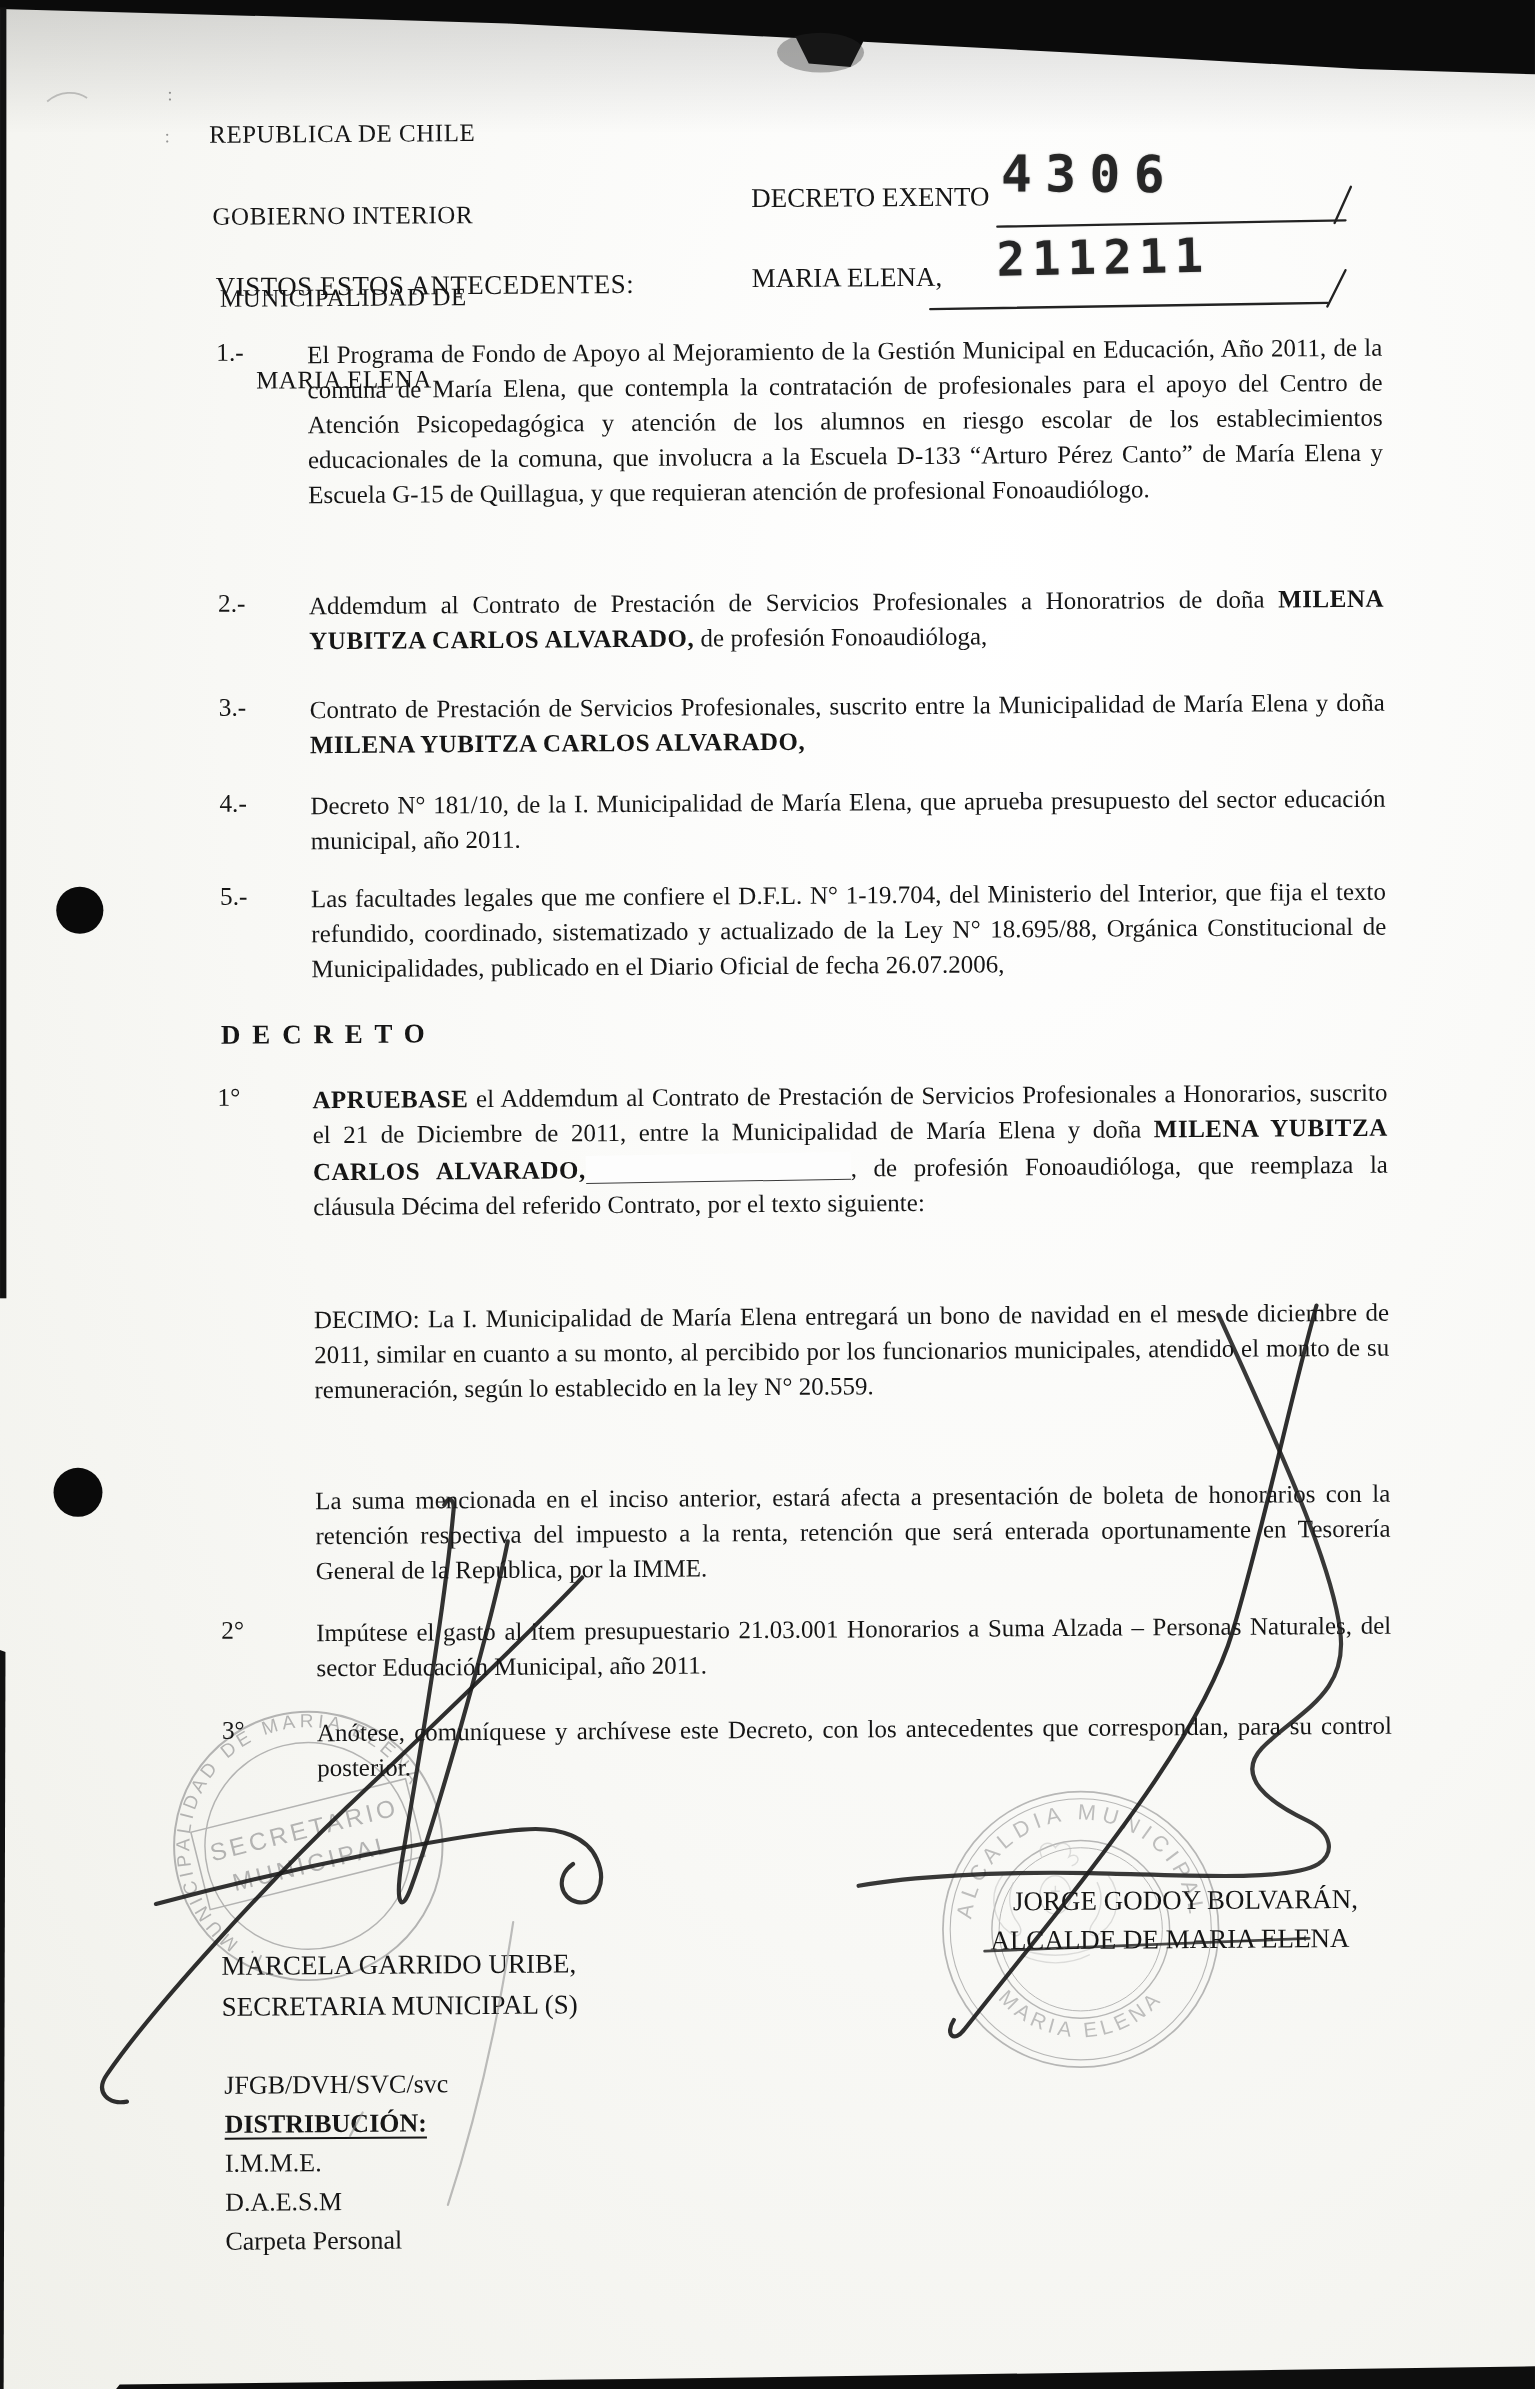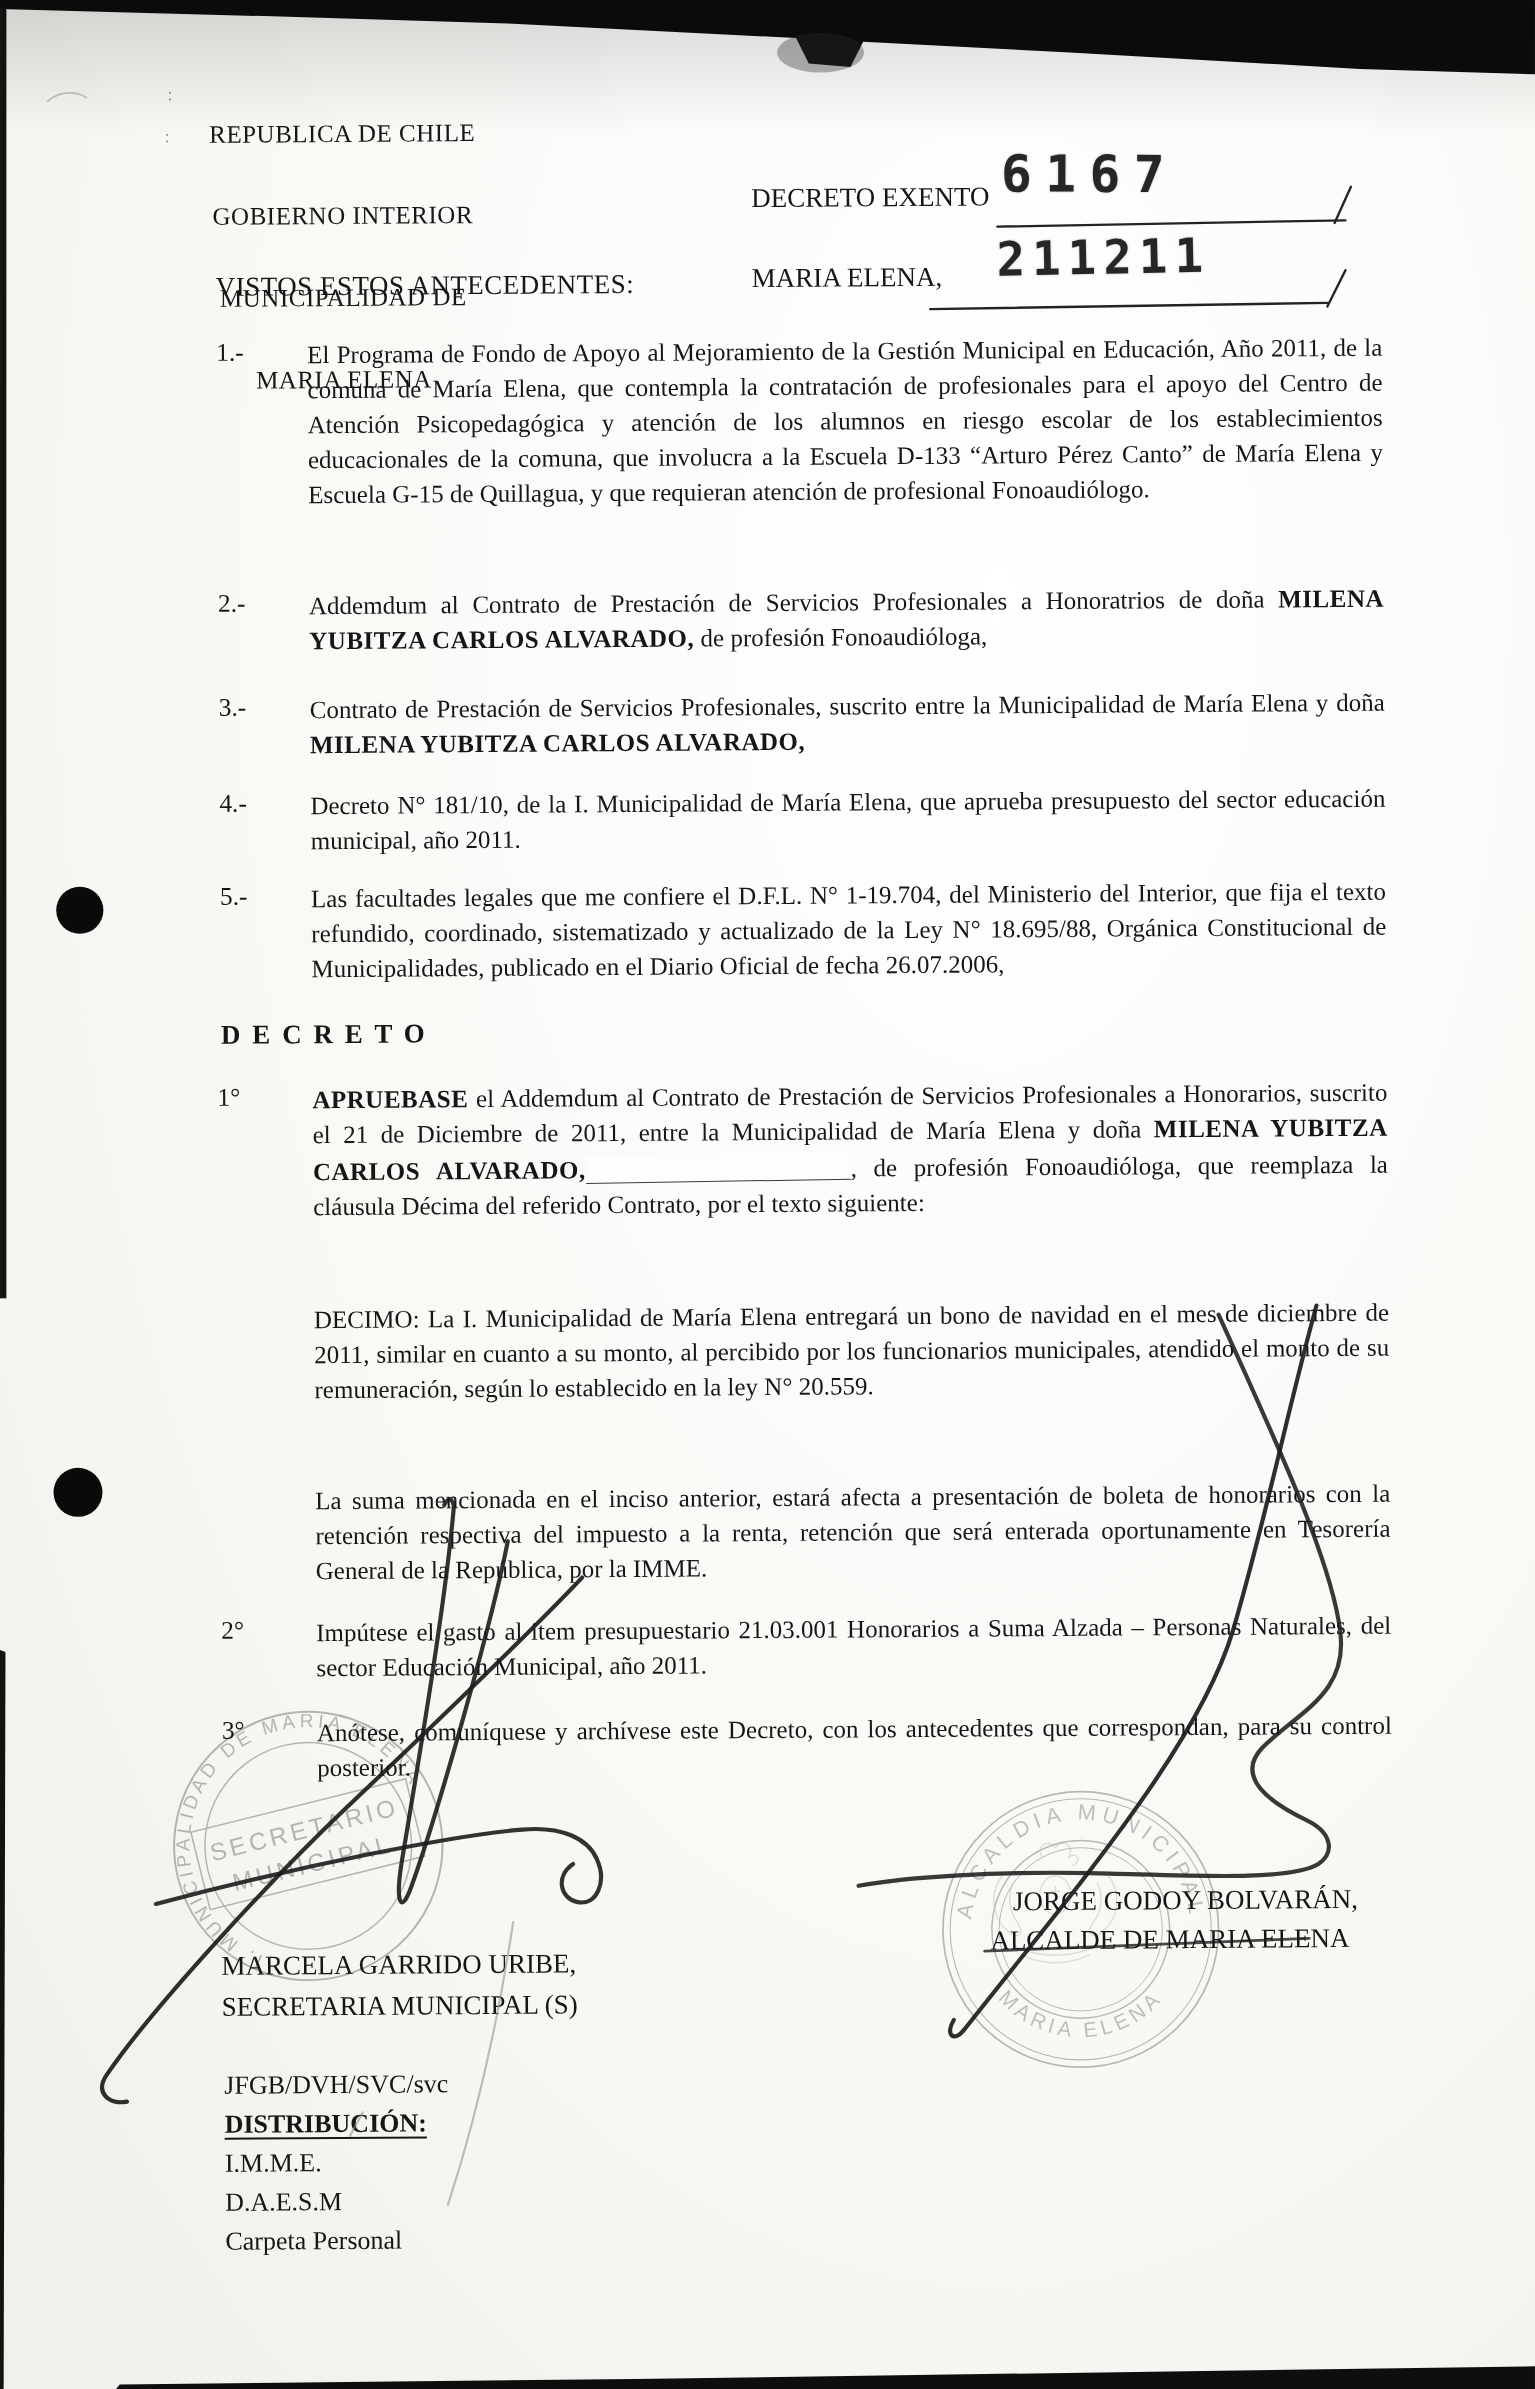--- a/index.html
+++ b/index.html
@@ -102,21 +102,21 @@
     <span class="abs colonmark" style="left:172px;top:122px;">:</span>
 
     <div class="abs hdr">
       <div>REPUBLICA DE CHILE</div>
       <div>GOBIERNO  INTERIOR</div>
       <div>MUNICIPALIDAD DE</div>
       <div>MARIA ELENA</div>
     </div>
 
     <div class="abs lbl" style="left:758px;top:183px;">DECRETO EXENTO</div>
-    <div class="abs stampnum" id="decree-num">6167</div>
+    <div class="abs stampnum" id="decree-num">4306</div>
 
     <div class="abs lbl" style="left:758px;top:263px;">MARIA ELENA,</div>
     <div class="abs stampnum" id="date-num">211211</div>
 
     <div class="abs title" style="left:222px;top:268px;">VISTOS ESTOS ANTECEDENTES:</div>
 
     <div class="abs num" style="left:222px;top:334px;">1.-</div>
     <div class="abs body" style="left:313px;top:334px;">El Programa de Fondo de Apoyo al Mejoramiento de la Gestión Municipal en Educación, Año 2011, de la comuna de María Elena,  que contempla la contratación de profesionales para el apoyo del Centro de Atención Psicopedagógica y atención de los alumnos en riesgo escolar de los establecimientos educacionales  de la comuna, que involucra  a la Escuela D-133 “Arturo Pérez Canto” de María Elena y  Escuela G-15 de Quillagua, y que requieran atención de profesional  Fonoaudiólogo.</div>
 
     <div class="abs num" style="left:222px;top:585px;">2.-</div>

